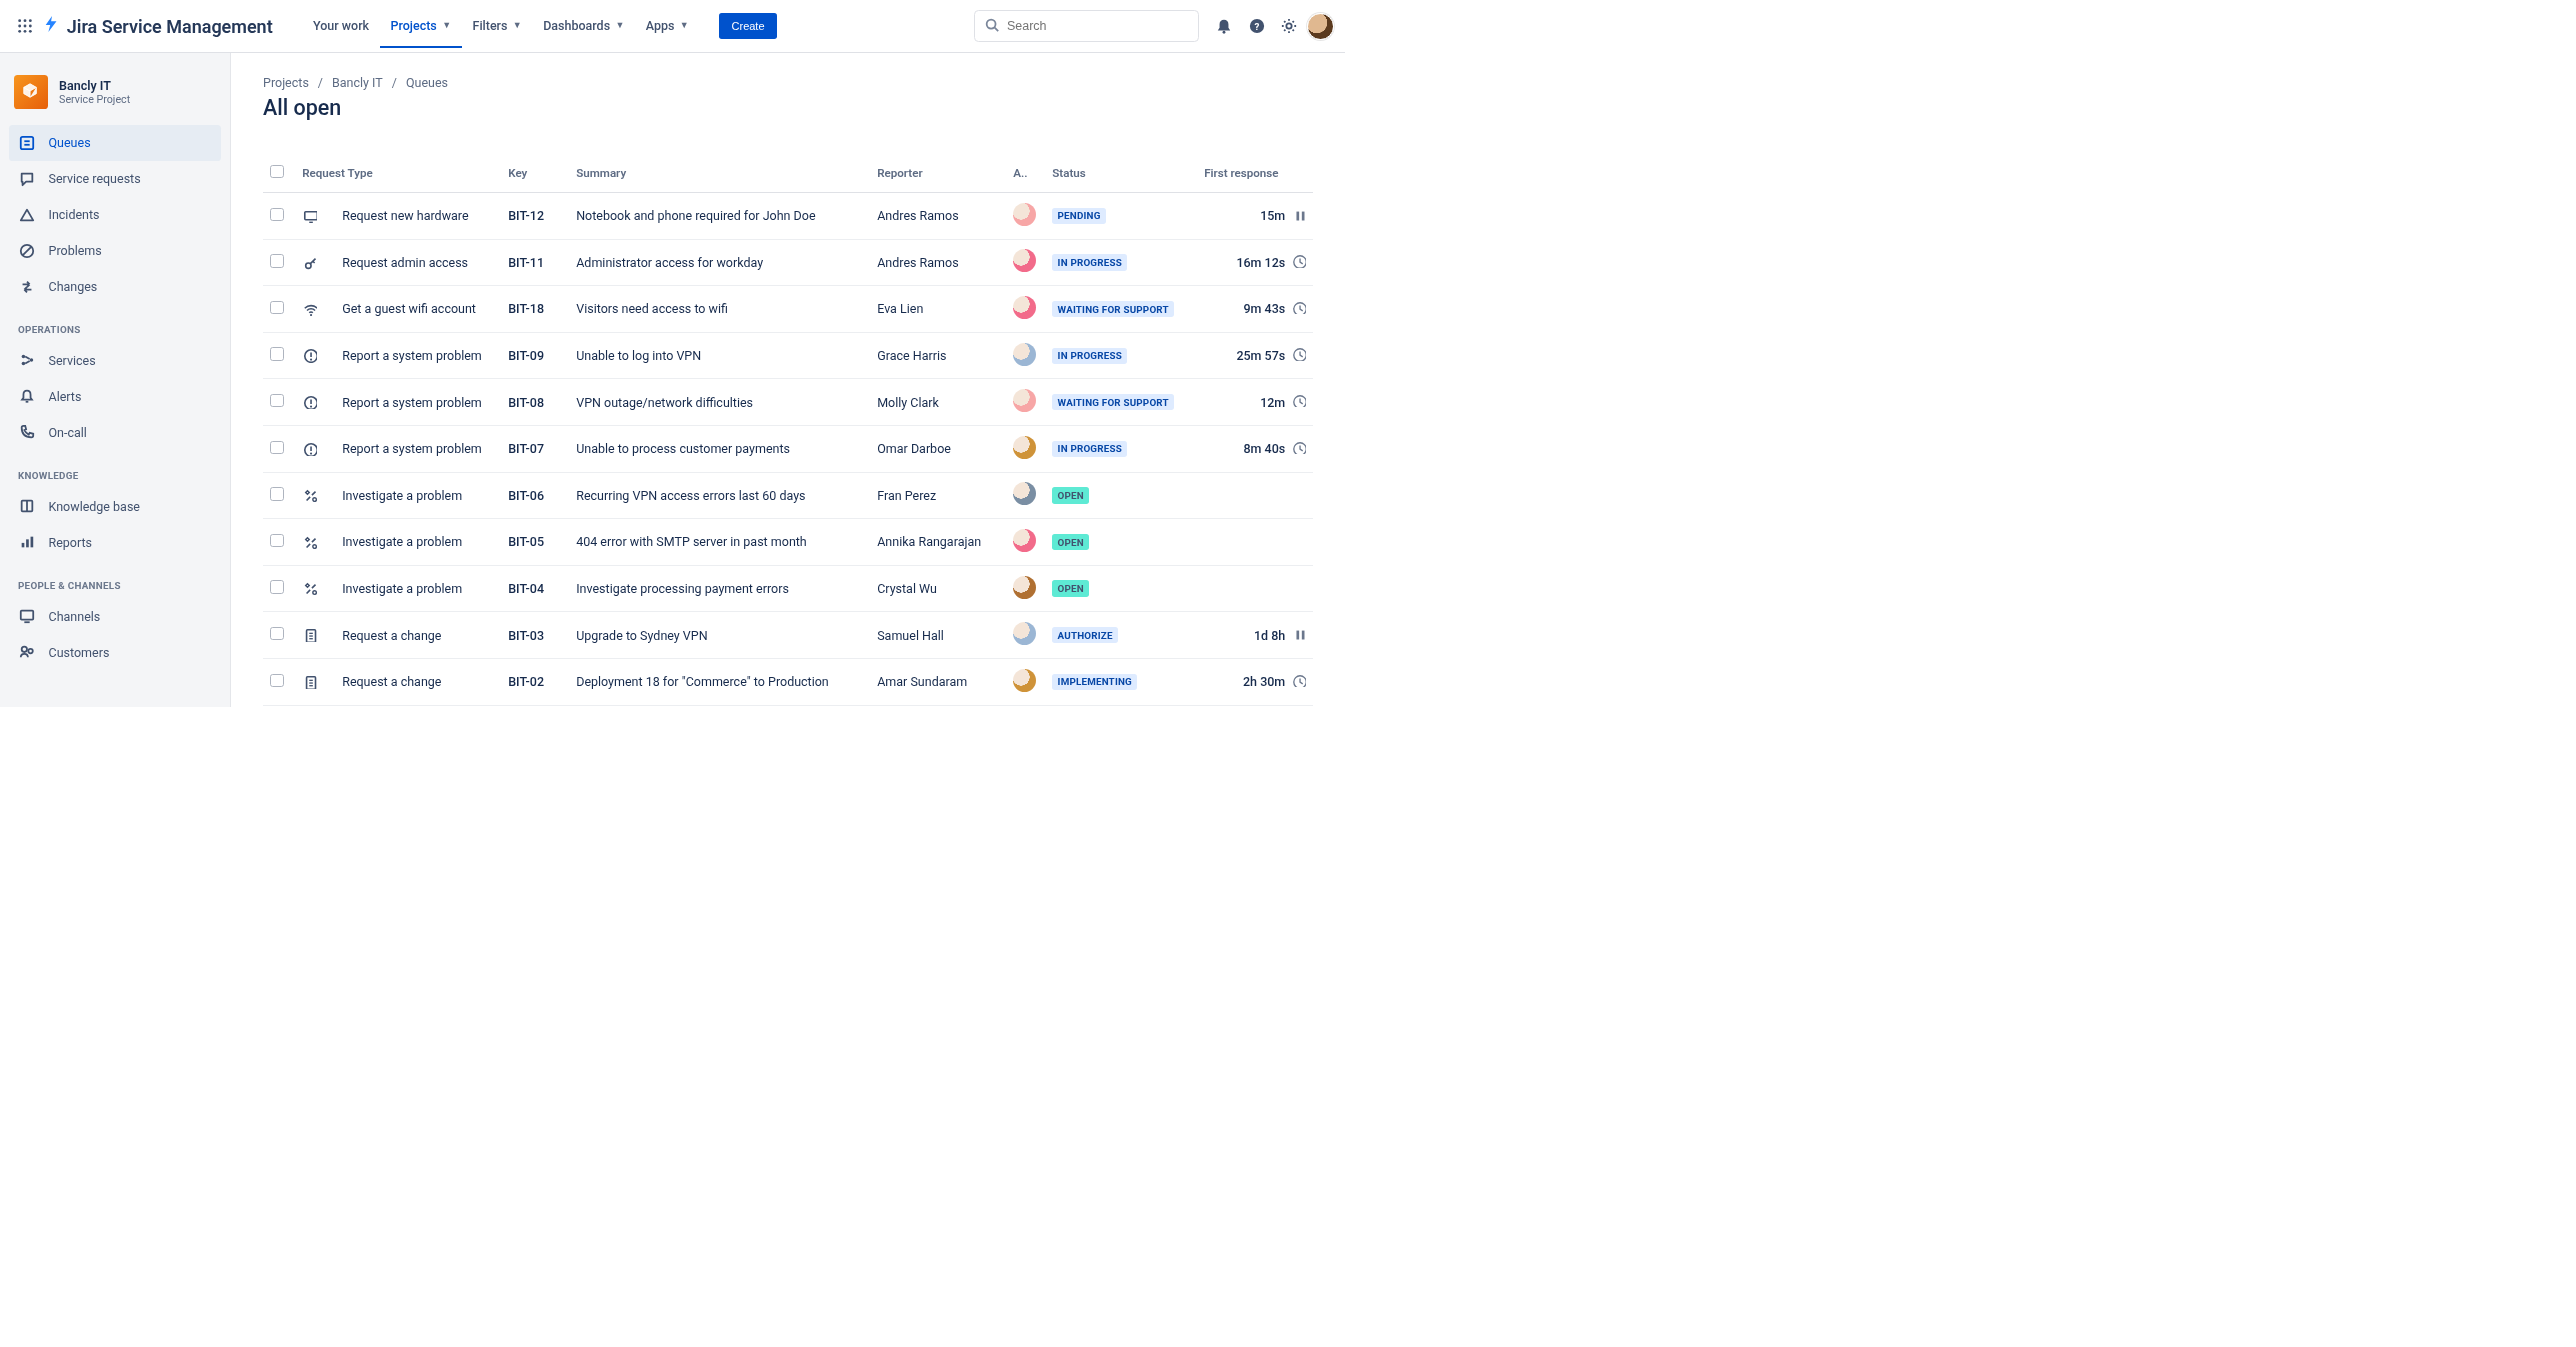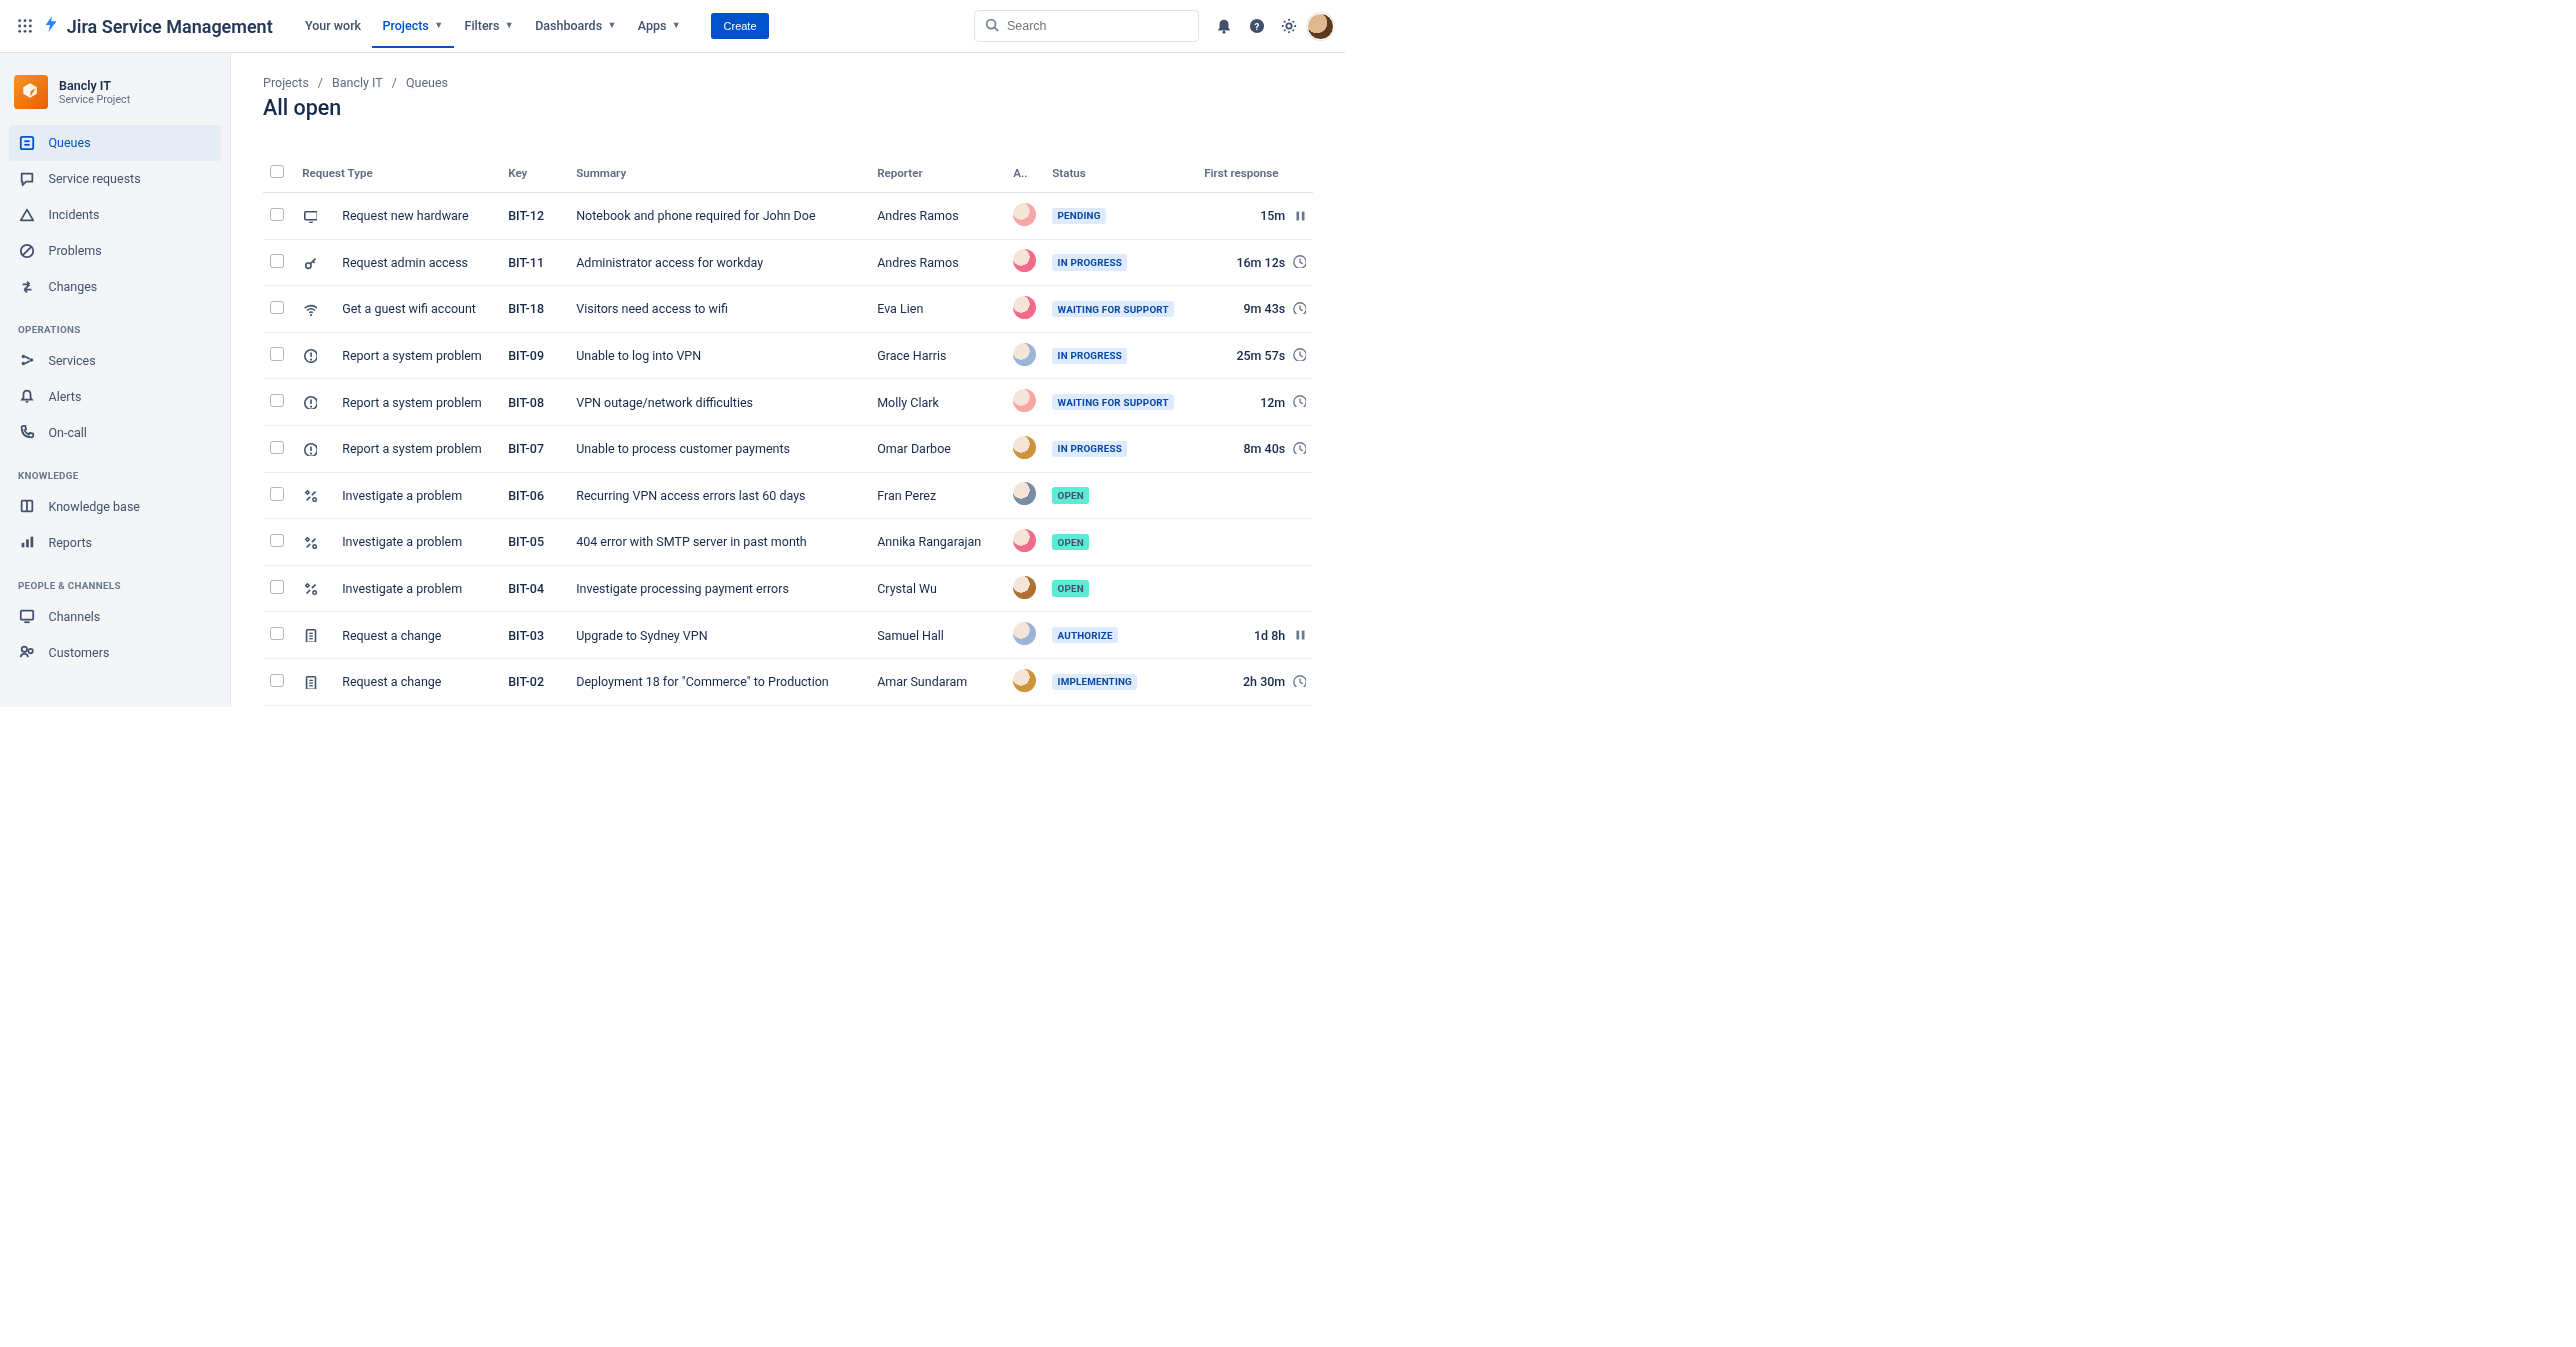--- a/index.html
+++ b/index.html
@@ -27,21 +27,21 @@
     width: 29px; height: 29px;
     border-radius: 2.7px;
     display: flex; align-items: center; justify-content: center;
     cursor: pointer;
     color: #42526E;
   }
   .logo {
     display: flex; align-items: center; gap: 5.4px;
     font-weight: 600; font-size: 18px;
     color: #253858;
-    margin-right: 18px;
+    margin-right: 26px;
   }
   .logo-bolt { color: #2684FF; }
   .nav-item {
     padding: 0 10.7px;
     height: 44px;
     display: flex; align-items: center; gap: 5.4px;
     color: #42526E;
     font-weight: 500;
     cursor: pointer;
     border-bottom: 2.7px solid transparent;

